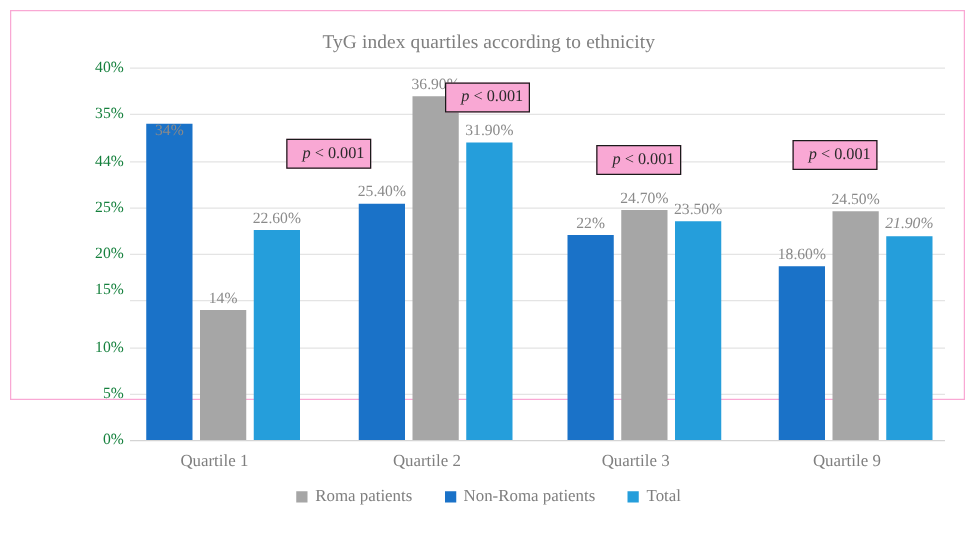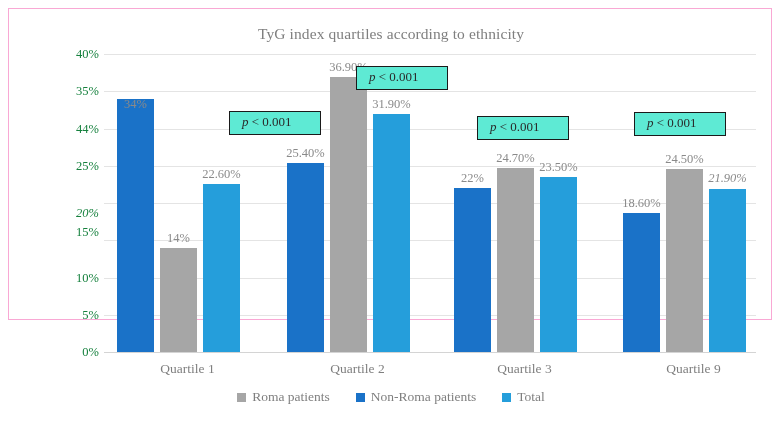--- a/index.html
+++ b/index.html
@@ -96,33 +96,33 @@
     text-align: center;
     font-size: 12.5px;
     color: #8a8a8a;
     white-space: nowrap;
   }
 
   
   .pbox {
     position: absolute;
     border: 1.5px solid #1a1a1a;
-    background: #5eead4;
+    background: #f9a8d4;
     font-size: 13px;
     color: #2a2a2a;
-    padding: 3px 28px 4px 12px;
+    padding: 3px 4px 4px 12px;
     white-space: nowrap;
     line-height: 1.15;
   }
   .pbox i { font-style: italic; }
 
   
   #x-labels {
     position: absolute;
-    left: 104px;
+    left: 88px;
     top: 352px;
     width: 652px;
     height: 22px;
   }
   .xlabel {
     position: absolute;
     top: 0;
     width: 160px;
     text-align: center;
     font-size: 13.5px;
@@ -160,21 +160,21 @@
 
 <div id="chart-frame">
 
   <div id="chart-title">TyG index quartiles according to ethnicity</div>
 
   <div id="y-axis">
       <div class="ytick" style="top: 0px;">40%</div>
       <div class="ytick" style="top: 37.25px;">35%</div>
       <div class="ytick" style="top: 74.5px;">44%</div>
       <div class="ytick" style="top: 111.75px;">25%</div>
-      <div class="ytick" style="top: 159px; font-style: italic;">20%</div>
+      <div class="ytick" style="top: 149px;">20%</div>
       <div class="ytick" style="top: 178px;">15%</div>
       <div class="ytick" style="top: 223.5px;">10%</div>
       <div class="ytick" style="top: 260.75px;">5%</div>
       <div class="ytick" style="top: 298px;">0%</div>
     </div>
 
   <div id="plot">
       <div class="gridline" style="top: 0px;"></div>
       <div class="gridline" style="top: 37.25px;"></div>
       <div class="gridline" style="top: 74.5px;"></div>

